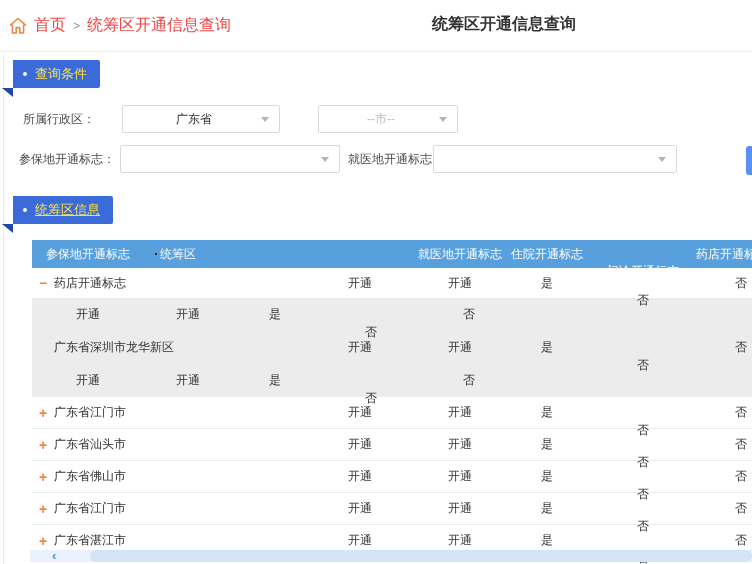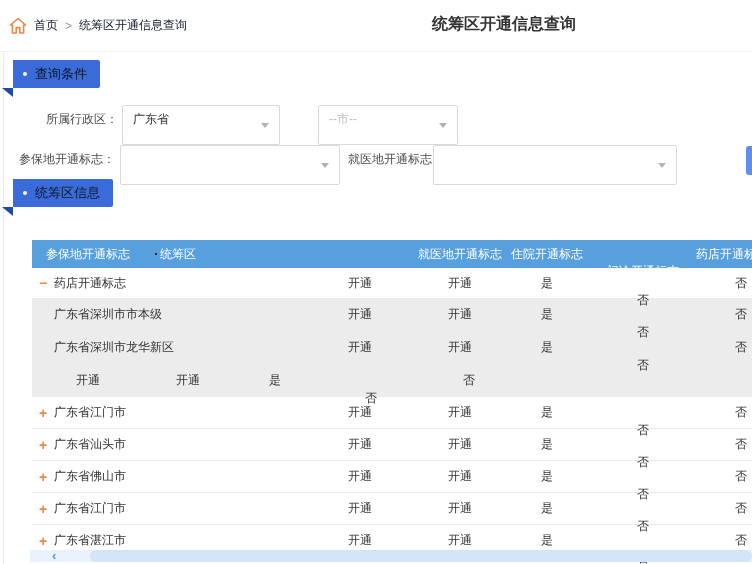--- a/index.html
+++ b/index.html
@@ -4,42 +4,42 @@
 <style>
   * { margin:0; padding:0; box-sizing:border-box; }
   html,body { background:#fff; }
   body { font-family:"Liberation Sans","DejaVu Sans",sans-serif; }
   .page { position:relative; width:752px; height:564px; background:#fff; overflow:hidden; }
 
   
   .topbar { position:absolute; left:0; top:0; width:752px; height:52px; background:#fff;
             border-bottom:1px solid #f0f0f0; display:flex; align-items:center; padding-left:9px; }
   .home-ic { width:18px; height:18px; margin-right:7px; display:inline-flex; }
-  .crumb { font-size:12px; color:#0f172a; }
+  .crumb { font-size:16px; color:#ef4444; }
   .crumb-sep { margin:0 7px; color:#999; font-size:12px; }
   .crumb-link { cursor:pointer; }
   .page-title { position:absolute; left:504px; top:14px; transform:translateX(-50%);
                 font-size:16px; font-weight:bold; color:#333; white-space:nowrap; }
 
   .left-line { position:absolute; left:3px; top:53px; bottom:0; width:1px; background:#ececec; }
 
   
   .ribbon { position:absolute; left:13px; height:28px; line-height:28px; background:#3a6bd8;
-            color:#0f172a; font-size:13px; padding:0 13px 0 10px; border-radius:0 2px 2px 0; white-space:nowrap; }
+            color:#fde047; font-size:13px; padding:0 13px 0 10px; border-radius:0 2px 2px 0; white-space:nowrap; }
   .ribbon .dot { display:inline-block; width:4px; height:4px; border-radius:50%; background:#fff;
                  vertical-align:middle; margin-right:8px; margin-top:-2px; }
   .ribbon .fold { position:absolute; left:-11px; bottom:-9px; width:0; height:0;
                   border-top:9px solid #1d49a7; border-left:11px solid transparent; }
   .ribbon-query { top:60px; }
-  .ribbon-info  { top:179px; }
+  .ribbon-info  { top:196px;text-decoration:underline; }
 
   
   .flabel { position:absolute; font-size:12px; color:#4a4a4a; line-height:28px; white-space:nowrap; }
-  .sel { position:absolute; height:40px; background:#fff; border:1px solid #d9d9d9; border-radius:2px;
-         font-size:12px; color:#333; line-height:26px; padding:0 24px 0 10px; cursor:pointer; }
+  .sel { position:absolute; height:28px; background:#fff; border:1px solid #d9d9d9; border-radius:2px;
+         font-size:12px; color:#333; line-height:26px; padding:0 24px 0 10px; cursor:pointer;text-align:center; }
   .sel .caret { position:absolute; right:10px; top:50%; margin-top:-2px; width:0; height:0;
                 border-left:4px solid transparent; border-right:4px solid transparent;
                 border-top:5px solid #b3b3b3; }
   .sel.placeholder { color:#bdbdbd; }
   .query-btn { position:absolute; left:746px; top:146px; width:40px; height:29px;
                background:#5b8ff0; border:none; border-radius:3px; cursor:pointer; }
 
   
   .table { position:absolute; left:32px; top:240px; width:754px; font-size:12px; color:#333; }
   .thead { display:flex; height:28px; background:#57a0dd; color:#fff; align-items:center; }
@@ -83,21 +83,21 @@
   </div>
   <div class="page-title">统筹区开通信息查询</div>
 
   <div class="left-line"></div>
 
   <div class="ribbon ribbon-query">
     <span class="dot"></span><span>查询条件</span>
     <span class="fold"></span>
   </div>
 
-  <div class="flabel" style="left:0; top:105px; width:118px; text-align:right;">所属行政区：</div>
+  <div class="flabel" style="left:0; top:105px; width:118px; text-align:center;">所属行政区：</div>
   <div class="sel" style="left:122px; top:105px; width:158px;">
     <span>广东省</span>
     <span class="caret"></span>
   </div>
   <div class="sel placeholder" style="left:318px; top:105px; width:140px;">
     <span>--市--</span>
     <span class="caret"></span>
   </div>
 
   <div class="flabel" style="left:0; top:145px; width:115px; text-align:right;">参保地开通标志：</div>
@@ -133,24 +133,20 @@
           <span>药店开通标志</span>
         </div>
       <div class="cell c2">开通</div>
       <div class="cell c3">开通</div>
       <div class="cell c4">是</div>
       <div class="cell c5">否</div>
       <div class="cell c6">否</div>
     </div>
 
     <div class="row sub">
-      <div class="cell c1 namecell">
-          <span class="expander"></span>
-          <span>广东省深圳市市本级</span>
-        </div>
       <div class="cell c2">开通</div>
       <div class="cell c3">开通</div>
       <div class="cell c4">是</div>
       <div class="cell c5">否</div>
       <div class="cell c6">否</div>
     </div>
 
     <div class="row sub">
       <div class="cell c1 namecell">
           <span class="expander"></span>

